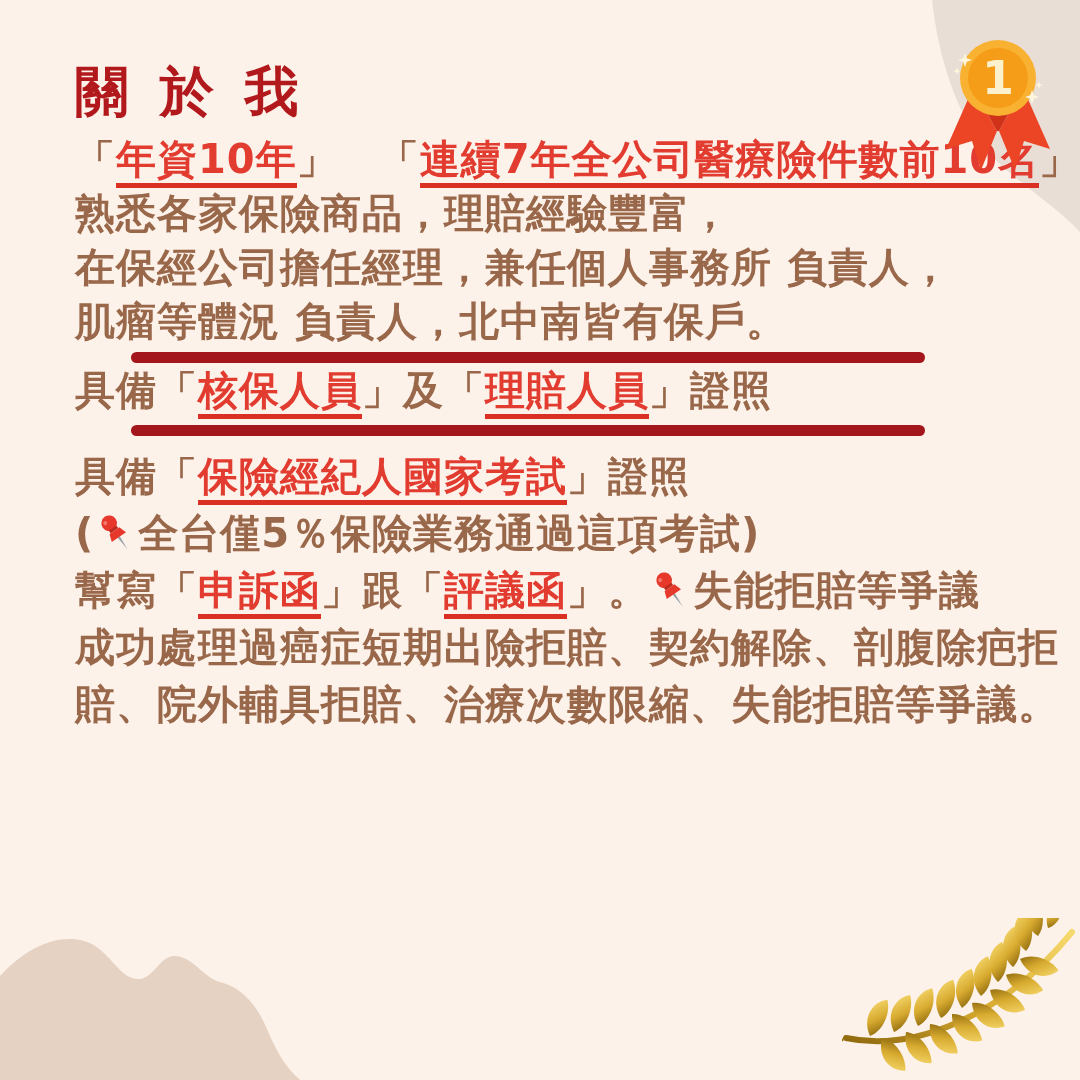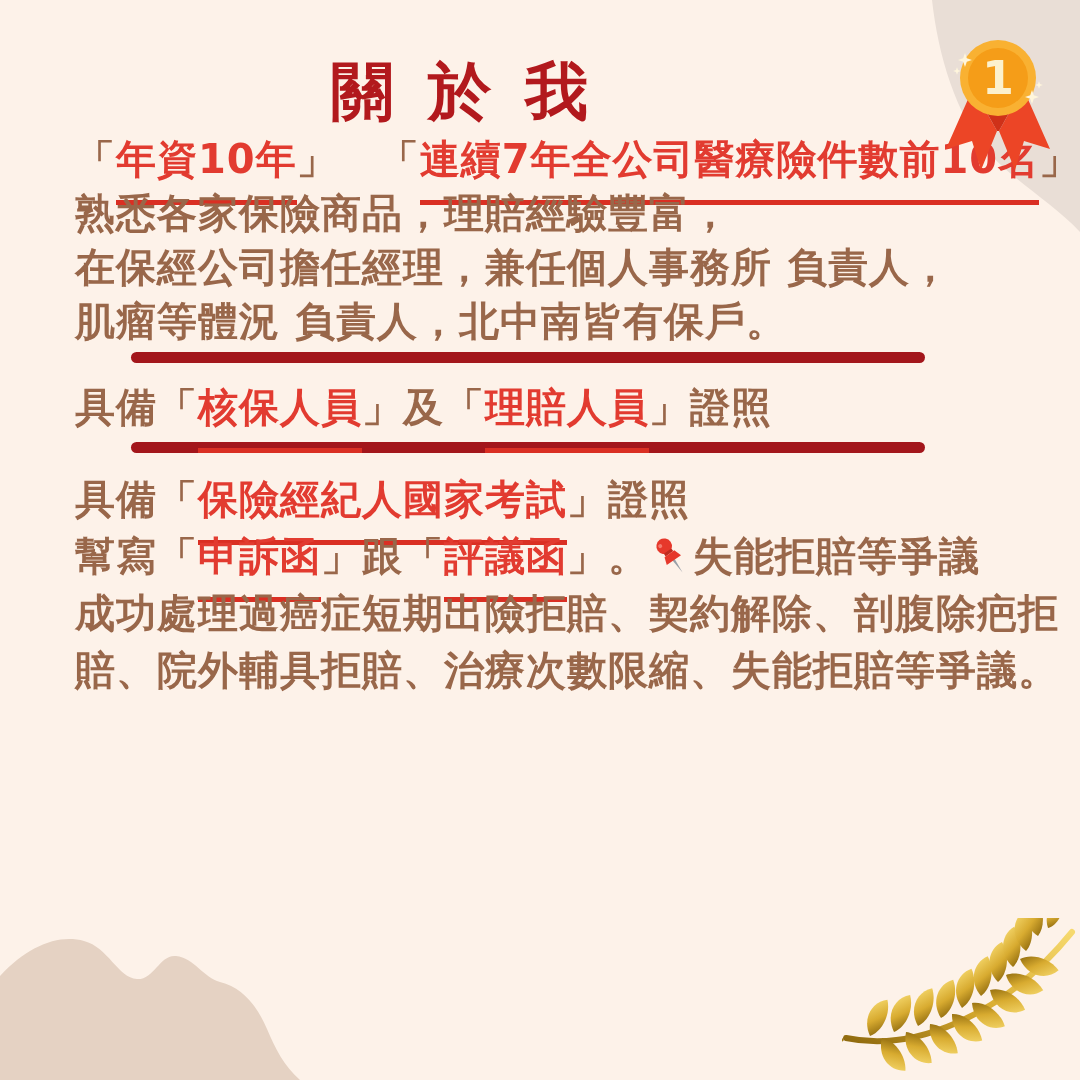--- a/index.html
+++ b/index.html
@@ -13,38 +13,38 @@
     font-family:"DejaVu Sans",sans-serif;
     position:relative;overflow:hidden;
   }
   .canvas{position:absolute;inset:0;}
   .blob{position:absolute;pointer-events:none;}
   .blob.tr{right:0;top:0;}
   .blob.bl{left:0;bottom:0;}
   .content{position:absolute;left:75px;top:30px;width:935px;}
   .page-title{
     margin-top:22px;line-height:80px;padding-right:160px;
-    text-align:center;font-size:63px;font-weight:700;color:var(--c-title);
+    text-align:left;font-size:54px;font-weight:700;color:var(--c-title);
     letter-spacing:6px;white-space:pre;
   }
   .section{width:100%;}
   .sec-intro .text-line{line-height:54px;}
-  .sec-cert{margin-top:17px;}
+  .sec-cert{margin-top:0;}
   .sec-cert .text-line{line-height:55px;}
-  .sec-broker{margin-top:18px;}
+  .sec-broker{margin-top:12px;}
   .sec-broker .text-line{line-height:57px;}
   .text-line{
     font-size:40px;font-weight:700;color:var(--c-body);
     white-space:nowrap;letter-spacing:1px;
   }
   .seg-brown{color:var(--c-body);}
   .seg-red{
     color:var(--c-red);
     border-bottom:5px solid var(--c-underline);
-    padding-bottom:18px;
+    padding-bottom:1px;
     text-align:center;
   }
   .divider{
     margin-left:56px;width:794px;height:11px;border-radius:6px;
     background:var(--c-divider);
   }
   .divider.d1{margin-top:4px;}
   .divider.d2{margin-top:7px;}
   .pin{display:inline-block;width:44px;height:44px;vertical-align:-8px;}
   .pin svg{width:100%;height:100%;}
@@ -77,20 +77,31 @@
     <div class="divider d1"></div>
 
     <div class="section sec-cert">
         <div class="text-line"><span class="seg-brown">具備「</span><span class="seg-red">核保人員</span><span class="seg-brown">」及「</span><span class="seg-red">理賠人員</span><span class="seg-brown">」證照</span></div>
       </div>
 
     <div class="divider d2"></div>
 
     <div class="section sec-broker">
         <div class="text-line"><span class="seg-brown">具備「</span><span class="seg-red">保險經紀人國家考試</span><span class="seg-brown">」證照</span></div>
+        <div class="text-line"><span class="seg-brown">(</span><span class="pin">
+  <svg viewBox="0 0 48 48">
+    <g transform="rotate(-35 24 24)">
+      <path d="M22.6,29 L25.4,29 L24,46 Z" fill="#98a0a8"></path>
+      <circle cx="24" cy="11" r="8.5" fill="#e6382b"></circle>
+      <rect x="19" y="17.5" width="10" height="3.5" fill="#bf2b1f"></rect>
+      <path d="M17.5,21 L30.5,21 L33.5,29.5 L14.5,29.5 Z" fill="#e6382b"></path>
+      <circle cx="20.5" cy="8.5" r="2.2" fill="#f47a6e"></circle>
+    </g>
+  </svg>
+</span><span class="seg-brown">全台僅5％保險業務通過這項考試)</span></div>
         <div class="text-line"><span class="seg-brown">幫寫「</span><span class="seg-red">申訴函</span><span class="seg-brown">」跟「</span><span class="seg-red">評議函</span><span class="seg-brown">」。</span><span class="pin">
   <svg viewBox="0 0 48 48">
     <g transform="rotate(-35 24 24)">
       <path d="M22.6,29 L25.4,29 L24,46 Z" fill="#98a0a8"></path>
       <circle cx="24" cy="11" r="8.5" fill="#e6382b"></circle>
       <rect x="19" y="17.5" width="10" height="3.5" fill="#bf2b1f"></rect>
       <path d="M17.5,21 L30.5,21 L33.5,29.5 L14.5,29.5 Z" fill="#e6382b"></path>
       <circle cx="20.5" cy="8.5" r="2.2" fill="#f47a6e"></circle>
     </g>
   </svg>

